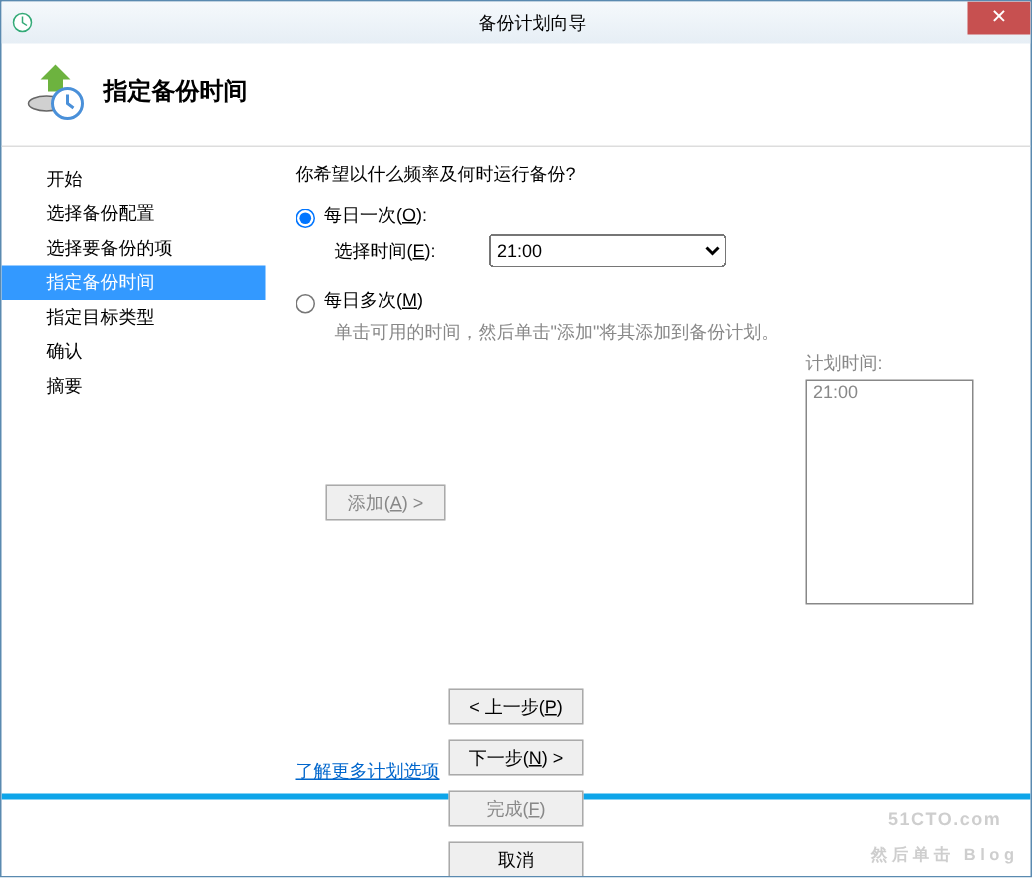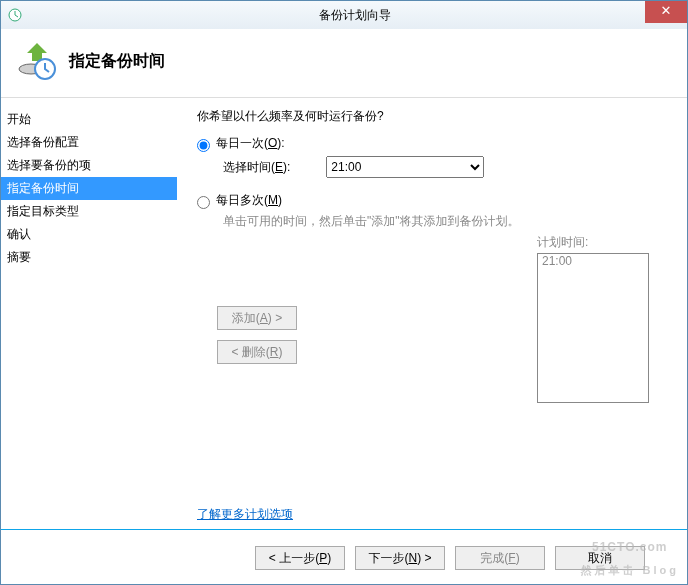--- a/index.html
+++ b/index.html
@@ -15,42 +15,42 @@
   .titlebar { height: 28px; display: flex; align-items: center; padding: 0 0 0 6px;
     background: linear-gradient(#f5f9fc,#e6eef5); position: relative; }
   .titlebar .title { flex: 1; text-align: center; color: #000; }
   .titlebar .close { position: absolute; right: 0; top: 0; width: 42px; height: 22px; background: #c75050; color: #fff; text-align: center; line-height: 20px; font-family: Arial; font-size: 13px; cursor: default; }
   .icon-small svg { width: 16px; height: 16px; display: block; }
   .header-area { display: flex; align-items: center; padding: 10px 20px 14px 14px; border-bottom: 1px solid #ddd; }
   .header-icon { width: 44px; height: 44px; margin-right: 10px; }
   .header-title { font-size: 16px; font-weight: bold; }
   .body { display: flex; height: calc(585px - 28px - 70px - 56px); }
   .sidebar { width: 176px; padding-top: 10px; }
-  .side-item { padding: 3px 10px 3px 6px; color: #000; cursor: default; }
+  .side-item { padding: 3px 10px 3px 30px; color: #000; cursor: default; }
   .side-item.active { background: var(--accent); color: #fff; }
   .main { flex: 1; padding: 10px 22px 4px 20px; position: relative; }
   .question { margin-bottom: 10px; }
   .opt-row { display: flex; align-items: flex-end; margin-bottom: 4px; }
   .opt-row input[type=radio] { margin: 0 6px 0 0; }
   .sub-ind { margin-left: 26px; display: flex; align-items: center; margin-bottom: 14px; gap: 28px; }
   .sub-ind label { margin-right: 8px; }
   .sub-ind select { width: 158px; height: 22px; }
   .hint { margin-left: 26px; margin-top: 4px; color: var(--dim); }
   .cols { display: flex; margin-left: 0; margin-top: 4px; }
   .col-lbl { color: var(--dim); margin-bottom: 2px; }
   .col-left { width: 120px; }
   .col-mid { width: 120px; display: flex; flex-direction: column; justify-content: center; align-items: center; gap: 10px; }
   .col-right { width: 120px; }
   .listbox { width: 112px; height: 150px; border: 1px solid #888; overflow-y: scroll; font-size: 12px; color: var(--dim); }
   .listbox div { padding: 0 4px; }
   .btn { min-width: 80px; height: 24px; border: 1px solid #aaa; background: #efefef; text-align: center; line-height: 22px; cursor: default; }
   .btn.disabled { color: var(--dim); }
   .link-row { position: absolute; bottom: 6px; left: 20px; }
   .link-row a { color: var(--link); text-decoration: underline; }
-  .footer { height: 56px; border-top: 1px solid #0ea5e9; display: flex; justify-content: flex-end; align-items: center; padding: 0 42px; gap: 10px; }
+  .footer { height: 56px; border-top: 4px solid #0ea5e9; display: flex; justify-content: flex-end; align-items: center; padding: 0 42px; gap: 10px; flex-direction: column; }
   .footer .btn { min-width: 90px; }
   .underline { text-decoration: underline; }
   .watermark { position: absolute; right: 8px; bottom: 4px; color: rgba(180,180,180,0.65); font-size: 22px; letter-spacing: 1px; font-weight: bold; pointer-events: none; font-family: Arial; line-height: 20px; text-align: center; }
   .watermark small { font-size: 11px; letter-spacing: 3px; }
 </style>
 </head>
 <body>
 
 <div class="window">
 
@@ -112,23 +112,20 @@
           <span>每日多次(</span><span class="underline">M</span><span>)</span>
         </label>
       </div>
       <div class="hint">单击可用的时间，然后单击"添加"将其添加到备份计划。</div>
 
       <div class="cols" style="margin-left:0;">
         <div class="col-mid" style="padding-top:32px">
           <div class="btn disabled">
             <span>添加(</span><span class="underline">A</span><span>) &gt;</span>
           </div>
-          <div class="btn disabled">
-            <span>&lt; 删除(</span><span class="underline">R</span><span>)</span>
-          </div>
         </div>
         <div class="col-right" style="width:128px; margin-left:auto">
           <div class="col-lbl">计划时间:</div>
           <div class="listbox" id="sched-list">
               <div>21:00</div>
             </div>
         </div>
       </div>
 
       <div class="link-row">

